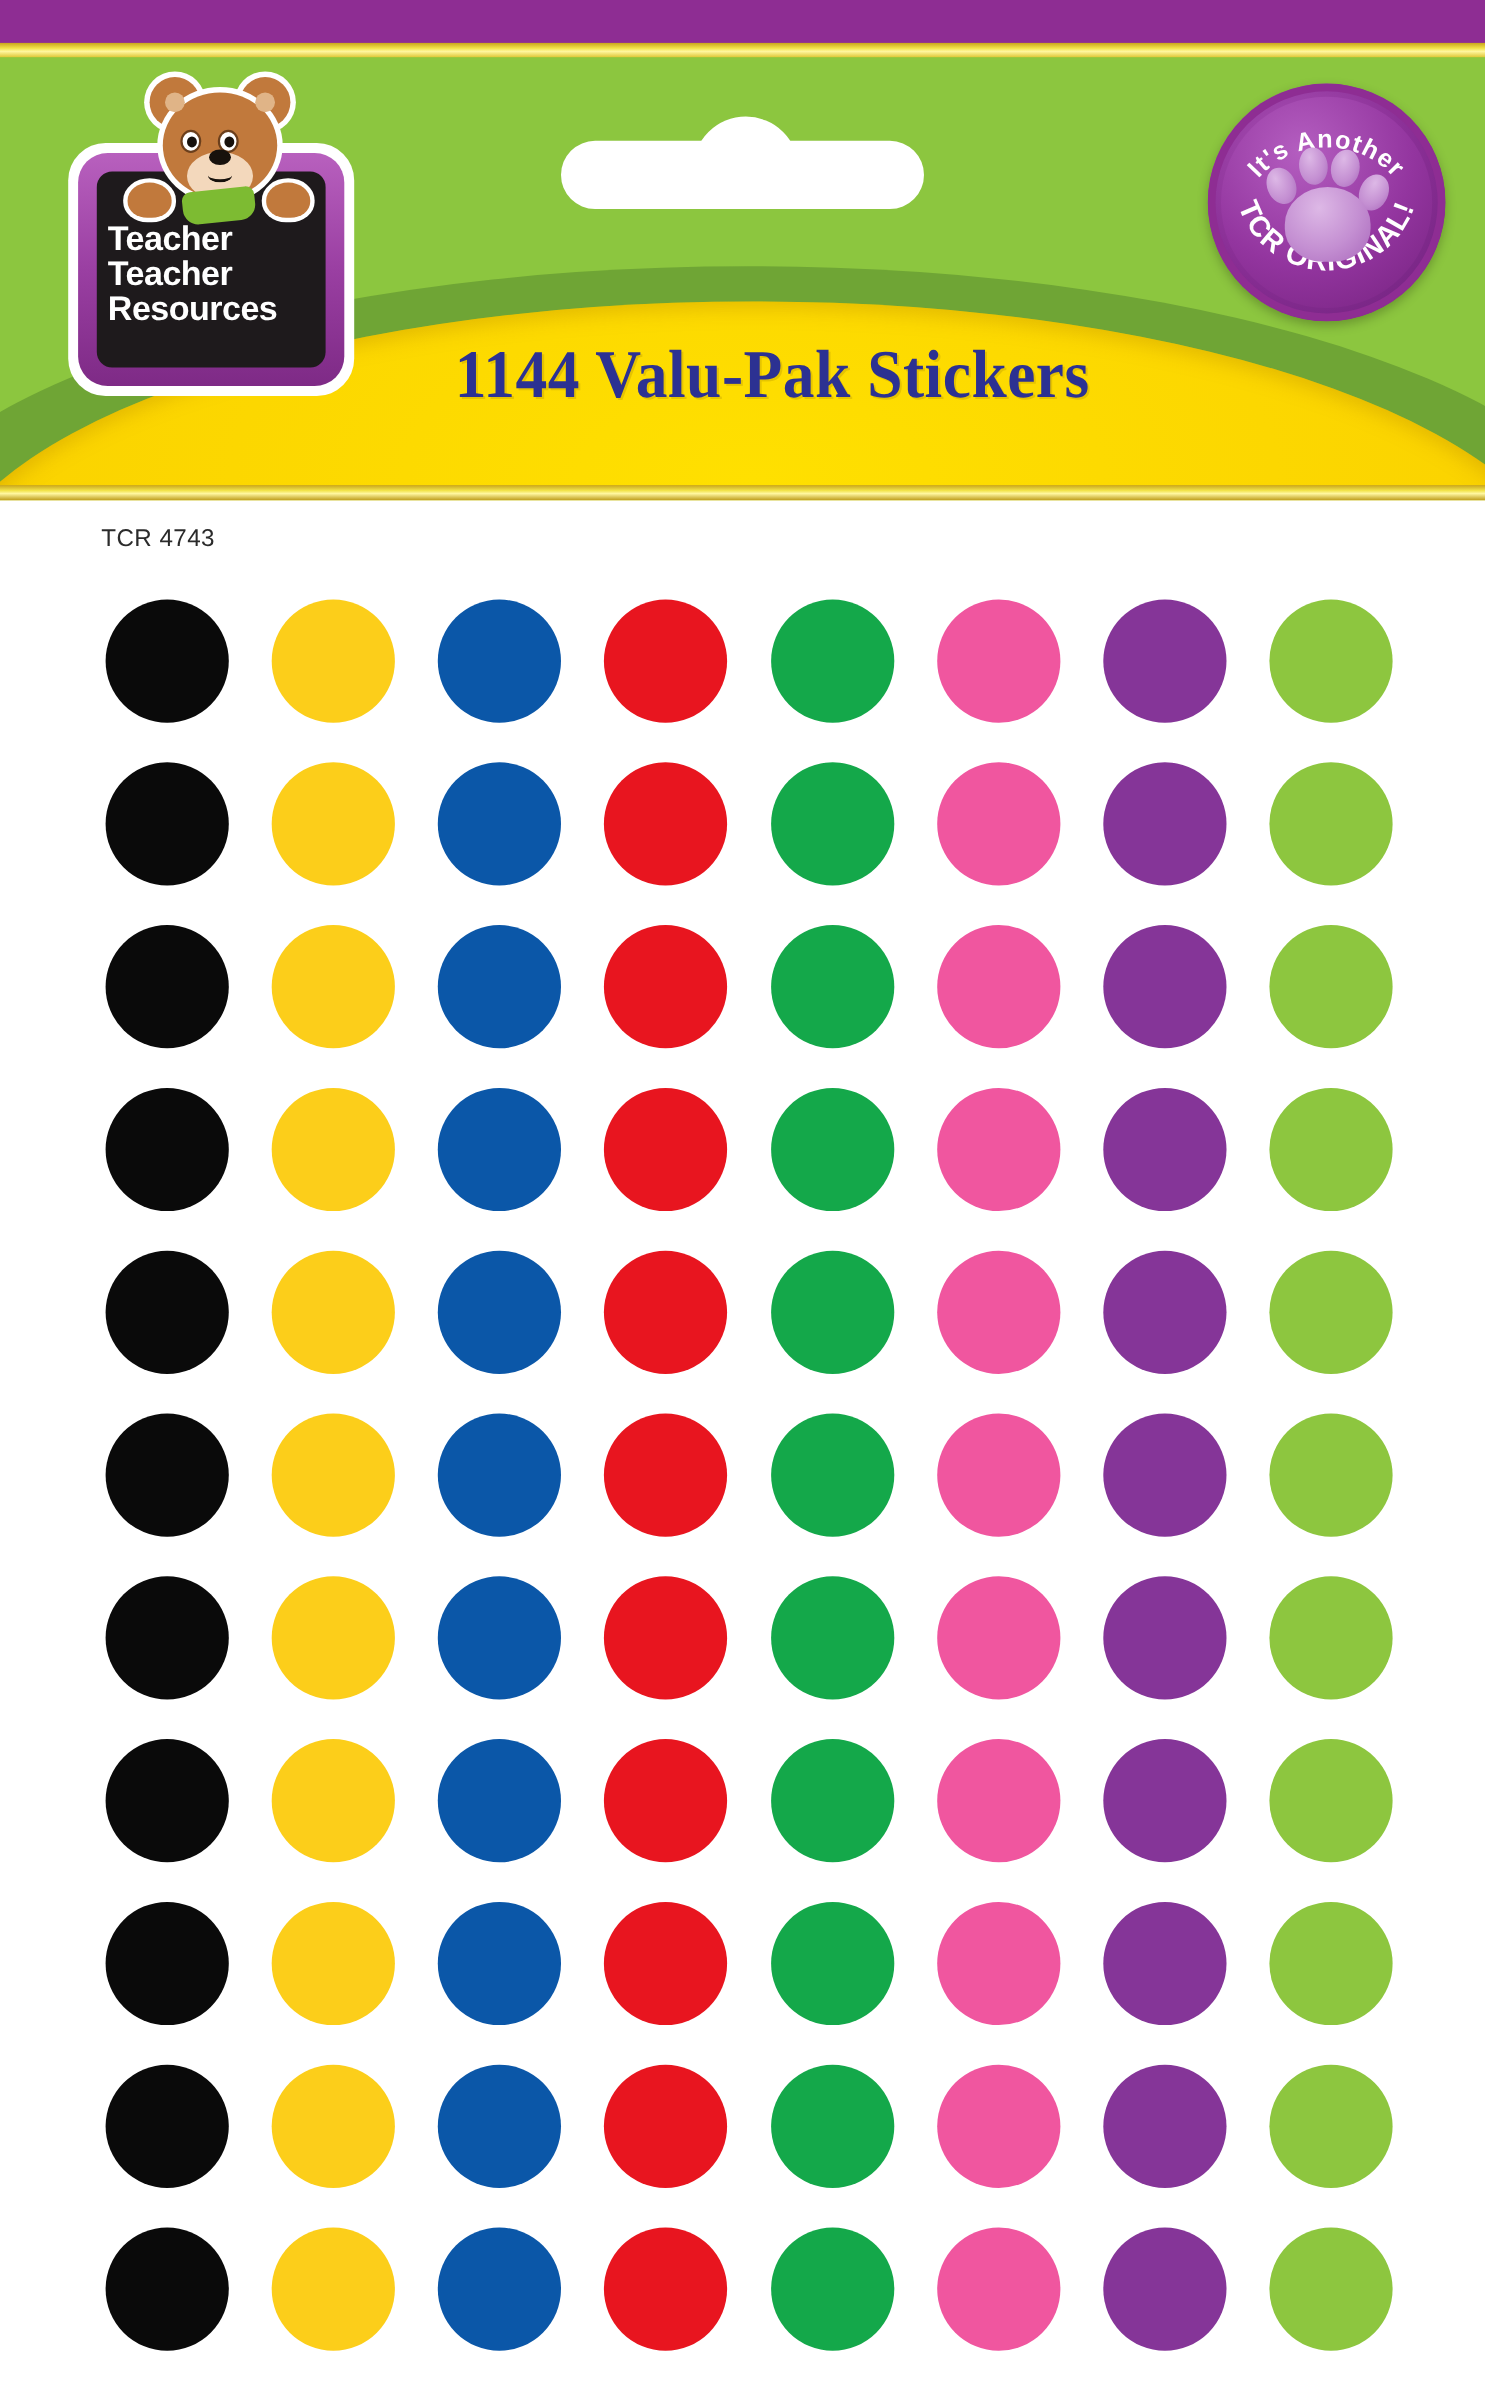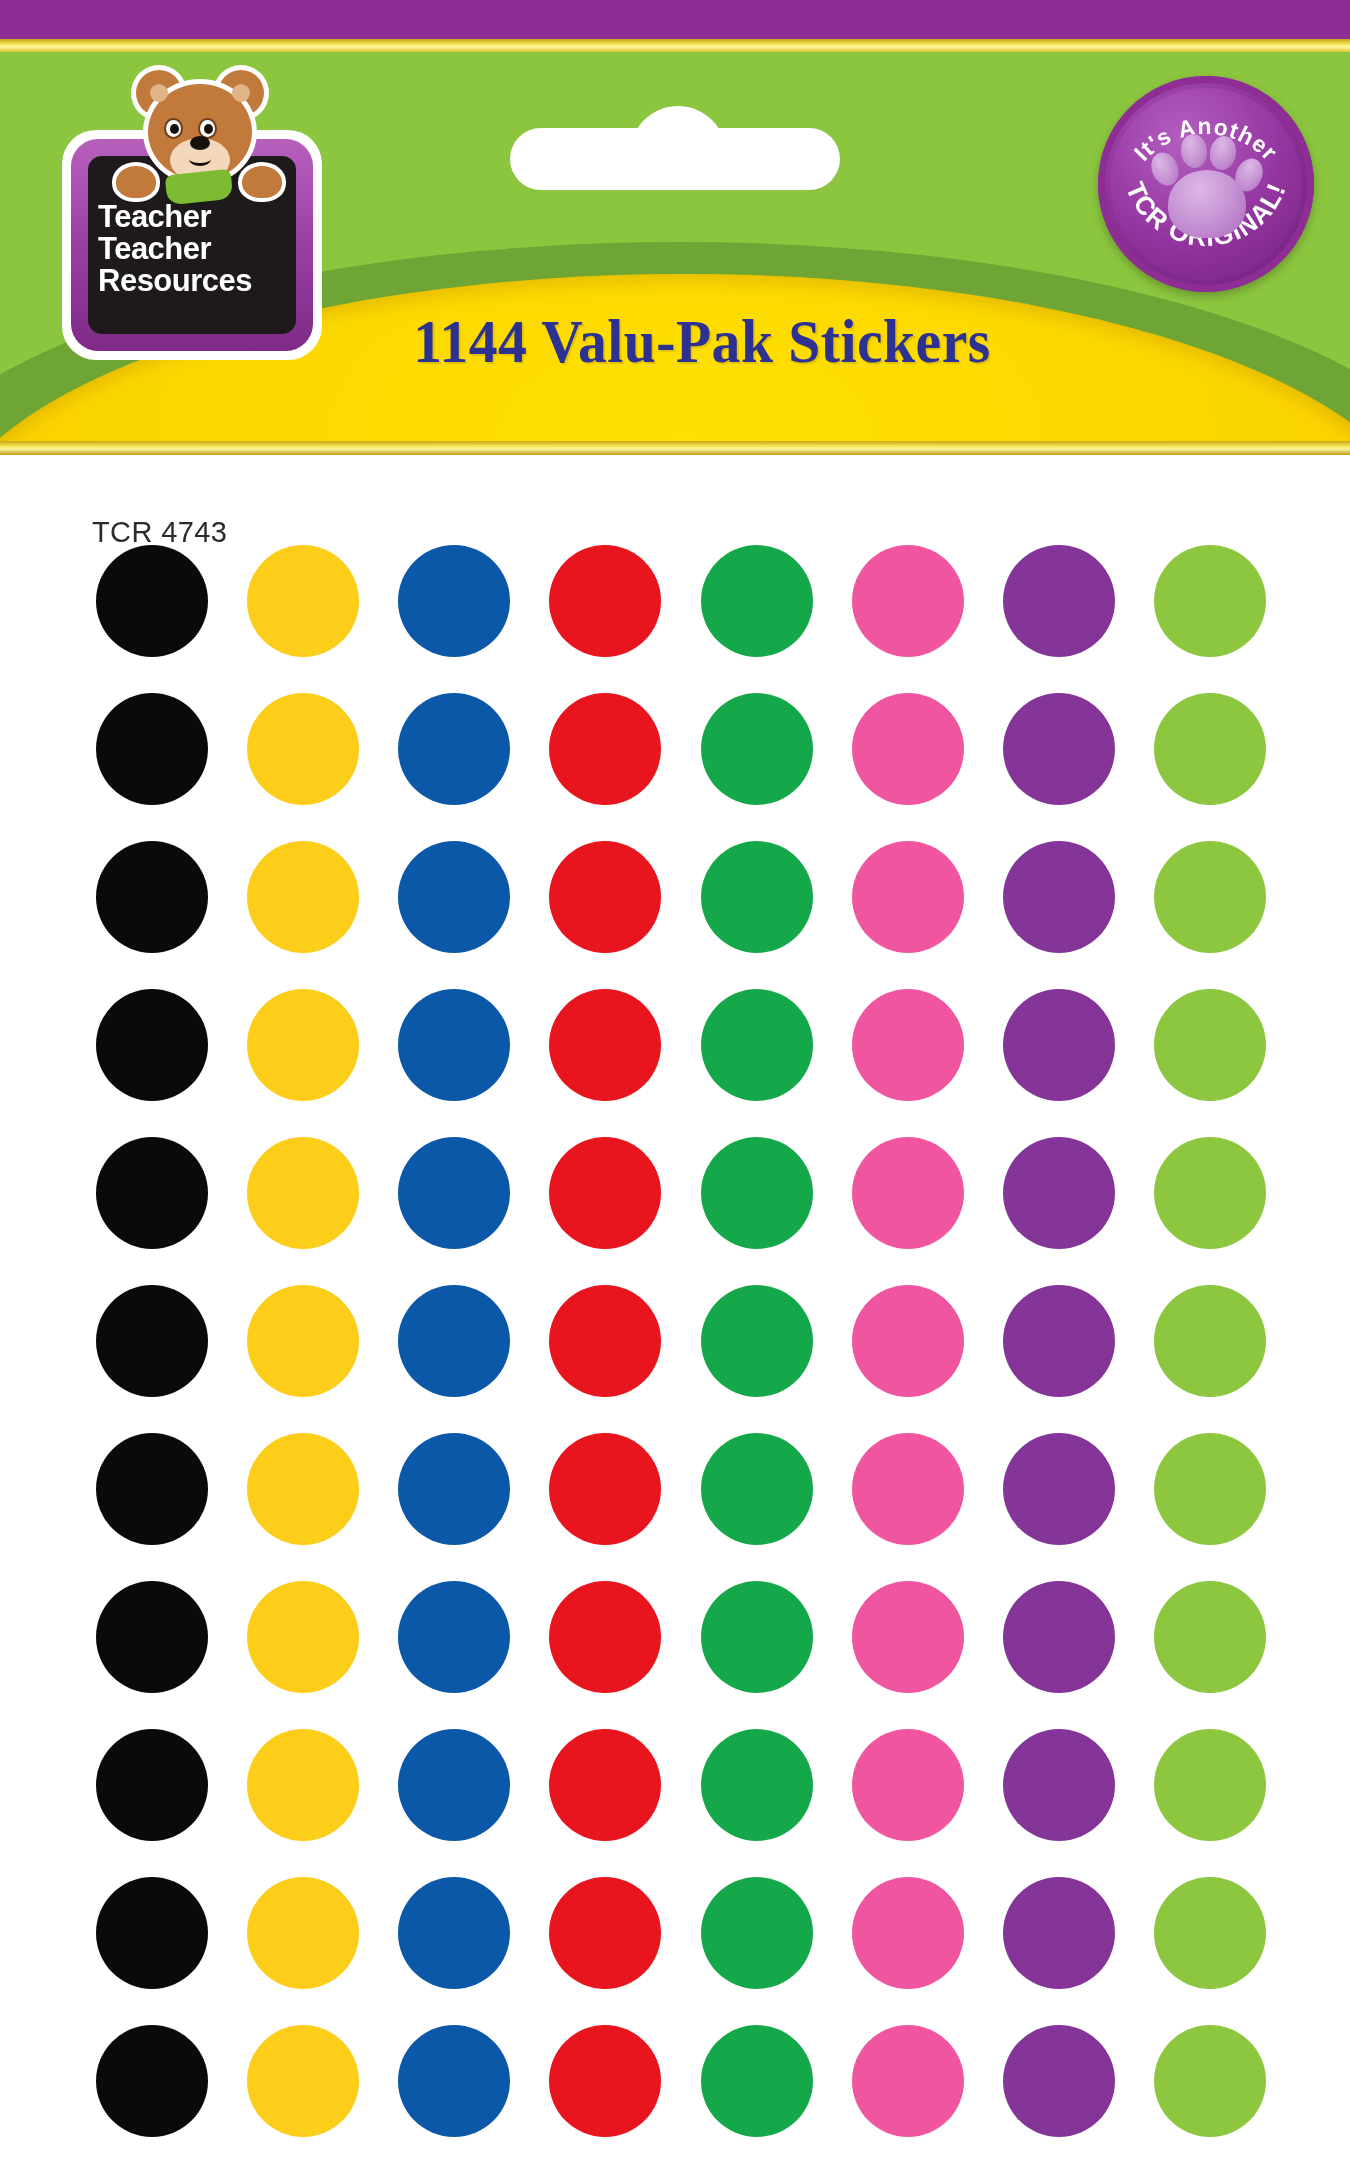--- a/index.html
+++ b/index.html
@@ -177,21 +177,21 @@
   
   #sticker-sheet {
     position:absolute; left:0; top:455px; width:1350px; height:1720px;
     background:#ffffff;
   }
   .sheet-meta {
     position:absolute; left:0; top:21px; width:1350px; height:40px;
   }
   #sku-label {
     position:absolute; left:92px; top:0;
-    font-size:29px; color:#2B2B2B; letter-spacing:.4px;margin-top:40px;
+    font-size:22px; color:#2B2B2B; letter-spacing:.4px;
   }
   #copyright-label {
     position:absolute; right:62px; top:0;
     font-size:29px; color:#2B2B2B; letter-spacing:.2px;
   }
   #dot-grid {
     position:absolute; left:76px; top:78px;
     width:1210px;
     display:grid;
     grid-template-columns:repeat(8, 1fr);

